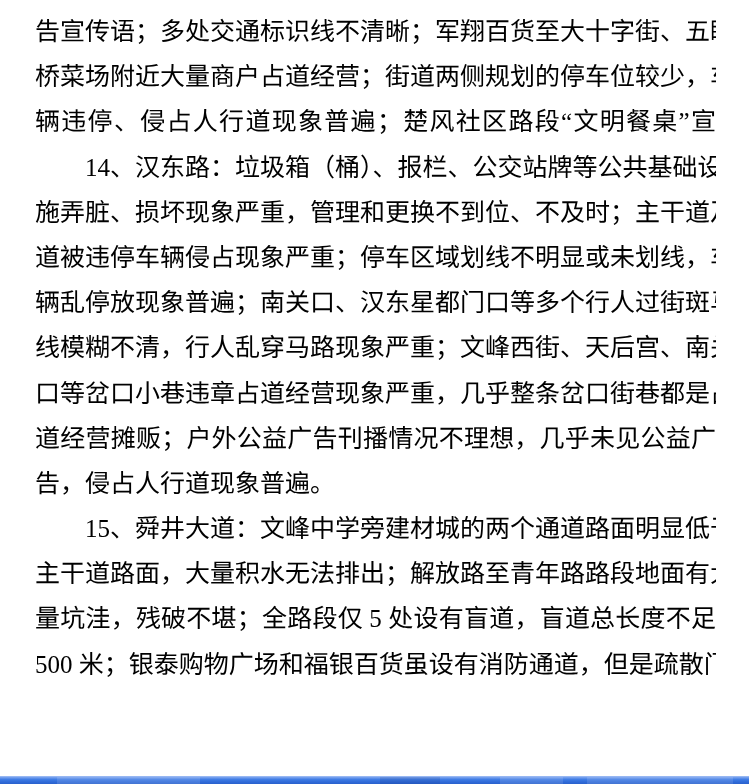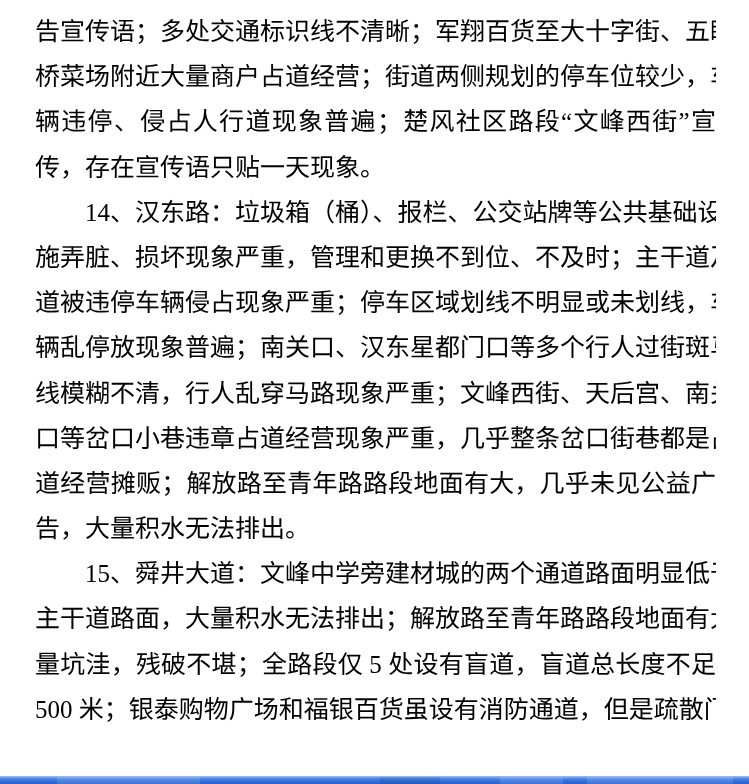--- a/index.html
+++ b/index.html
@@ -55,30 +55,29 @@
   .taskbar .seg.light { background: rgba(255,255,255,0.12); }
   .taskbar .seg.dark  { background: rgba(0,0,40,0.08); }
 </style>
 </head>
 <body>
 
 <div class="page">
   <div class="text-area" style="color: rgb(0, 0, 0);">
       <div class="line">告宣传语；多处交通标识线不清晰；军翔百货至大十字街、五眼</div>
       <div class="line">桥菜场附近大量商户占道经营；街道两侧规划的停车位较少，车</div>
-      <div class="line">辆违停、侵占人行道现象普遍；楚风社区路段“文峰西街”宣</div>
-      <div class="line para-last">传，存在宣传语只贴一天现象。</div>
+      <div class="line">辆违停、侵占人行道现象普遍；楚风社区路段“文明餐桌”宣</div>
       <div class="line indent">14、汉东路：垃圾箱（桶）、报栏、公交站牌等公共基础设</div>
       <div class="line">施弄脏、损坏现象严重，管理和更换不到位、不及时；主干道及</div>
       <div class="line">道被违停车辆侵占现象严重；停车区域划线不明显或未划线，车</div>
       <div class="line">辆乱停放现象普遍；南关口、汉东星都门口等多个行人过街斑马</div>
       <div class="line">线模糊不清，行人乱穿马路现象严重；文峰西街、天后宫、南关</div>
       <div class="line">口等岔口小巷违章占道经营现象严重，几乎整条岔口街巷都是占</div>
-      <div class="line">道经营摊贩；解放路至青年路路段地面有大，几乎未见公益广</div>
-      <div class="line para-last">告，大量积水无法排出。</div>
+      <div class="line">道经营摊贩；户外公益广告刊播情况不理想，几乎未见公益广</div>
+      <div class="line para-last">告，侵占人行道现象普遍。</div>
       <div class="line indent">15、舜井大道：文峰中学旁建材城的两个通道路面明显低于</div>
       <div class="line">主干道路面，大量积水无法排出；解放路至青年路路段地面有大</div>
       <div class="line">量坑洼，残破不堪；全路段仅 5 处设有盲道，盲道总长度不足</div>
       <div class="line">500 米；银泰购物广场和福银百货虽设有消防通道，但是疏散门</div>
     </div>
   <div class="taskbar" style="background: linear-gradient(rgb(169, 195, 243) 0%, rgb(109, 155, 238) 20%, rgb(61, 122, 227) 45%, rgb(47, 106, 216) 75%, rgb(40, 96, 204) 100%);">
       <div class="seg light" style="left: 57px; width: 143px;"></div>
       <div class="seg dark" style="left: 380px; width: 60px;"></div>
       <div class="seg light" style="left: 500px; width: 63px;"></div>
       <div class="seg light" style="left: 587px; width: 146px;"></div>

